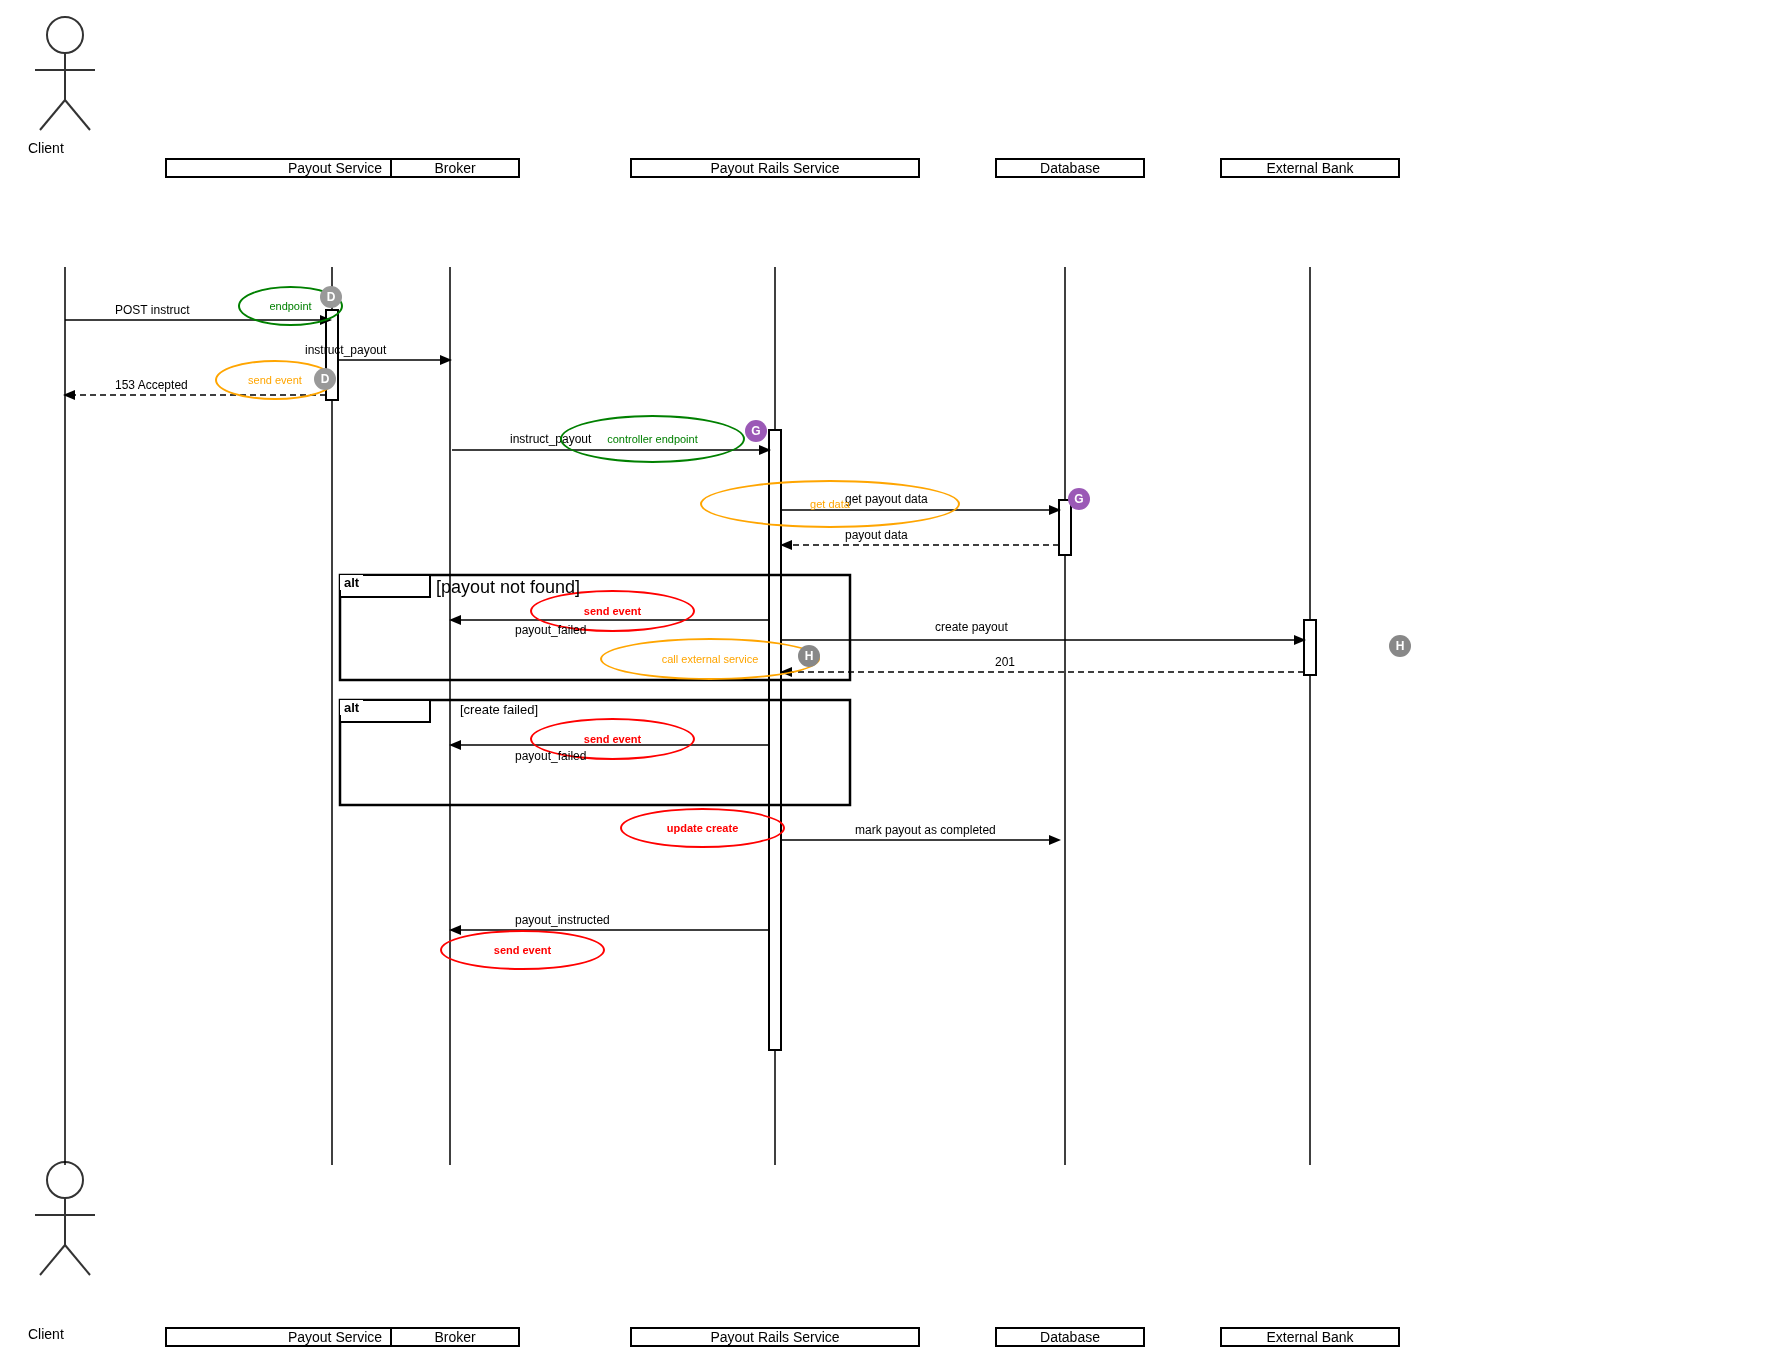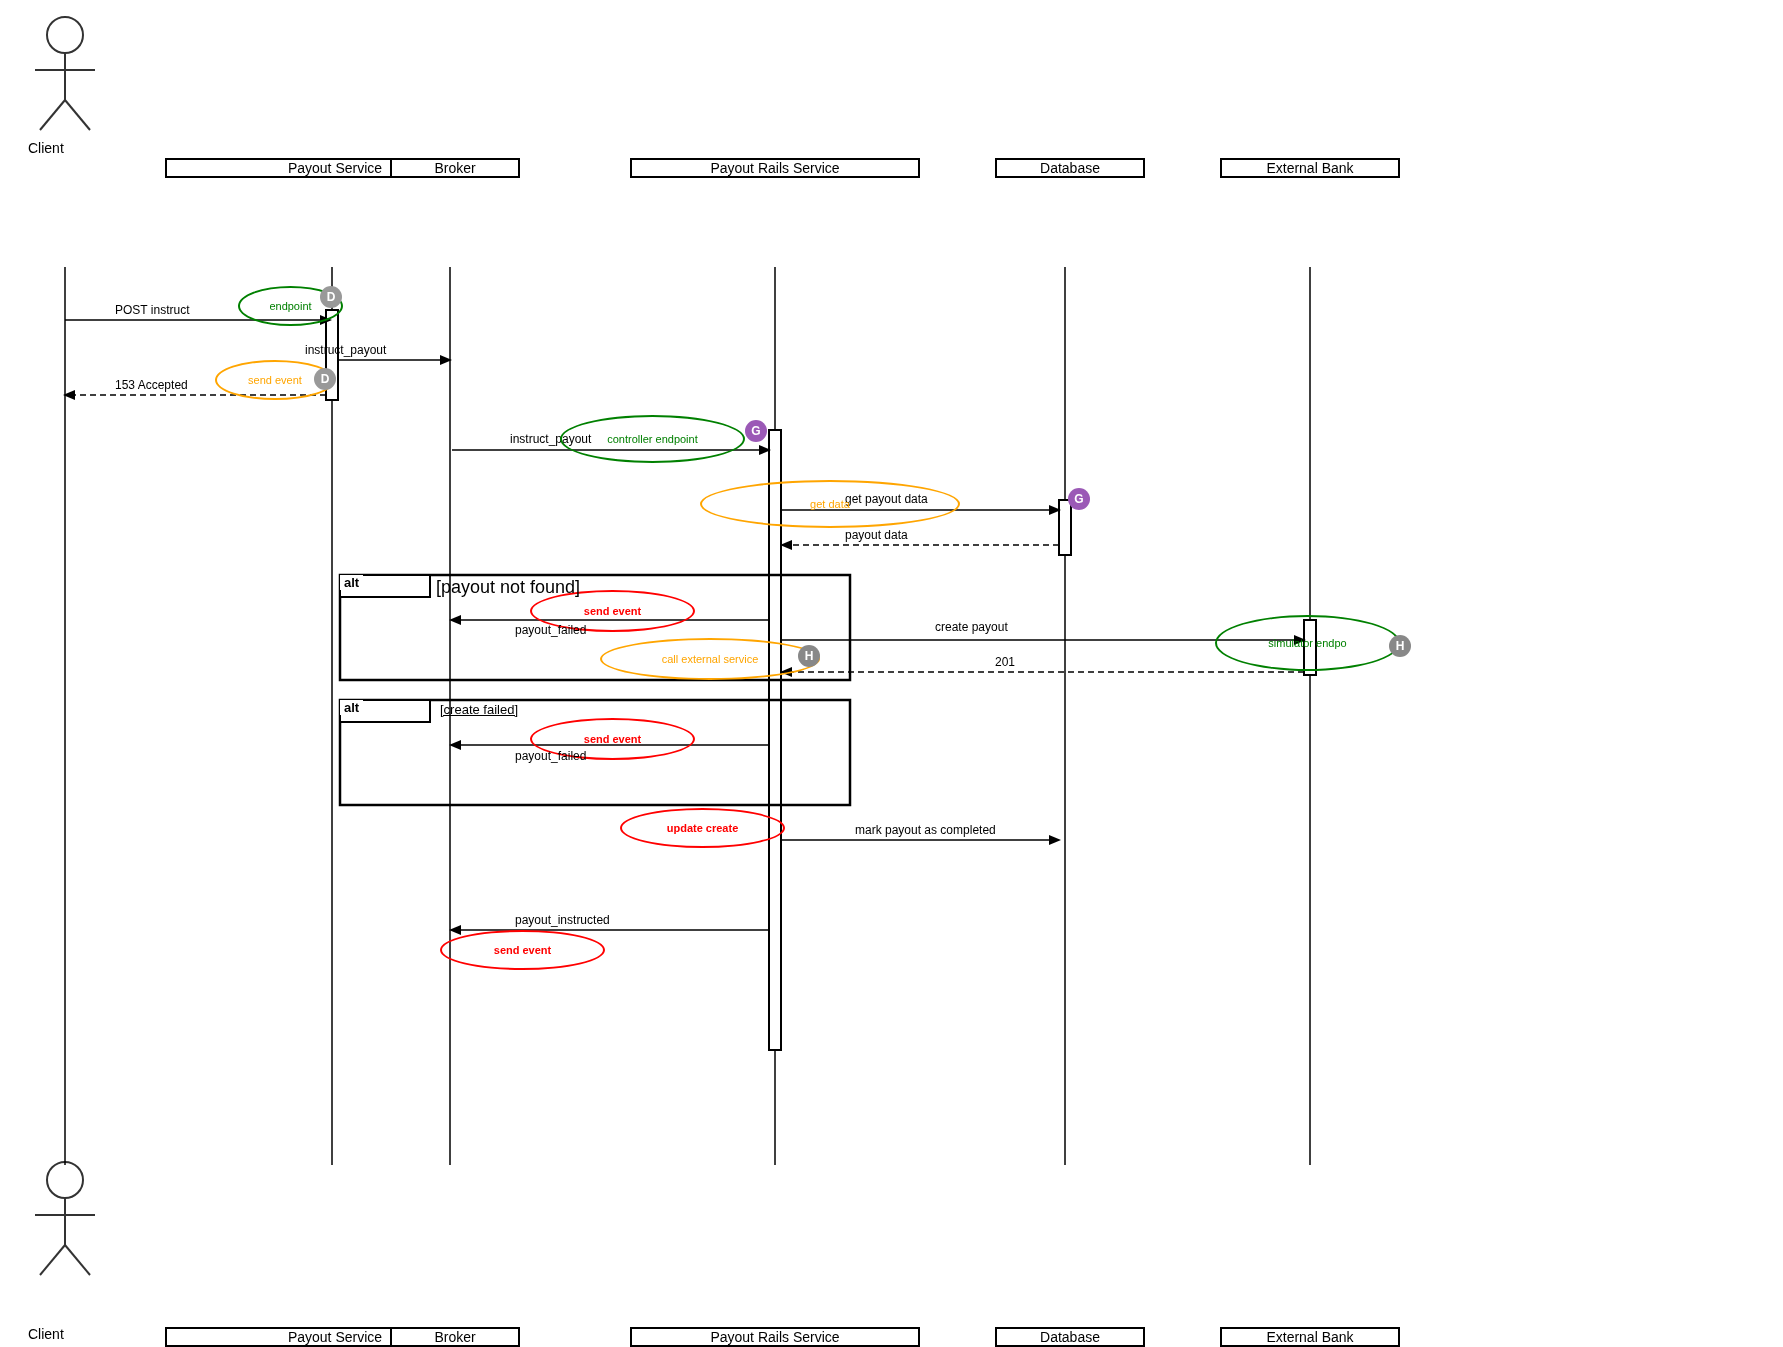--- a/index.html
+++ b/index.html
@@ -208,28 +208,27 @@
   <div class="ellipse-annotation" style="top:590px; left:530px; width:165px; height:42px; border-color:red; color:red; font-size:11px; font-weight:bold;">send event</div>
 
   <div class="text-label" style="top:623px; left:480px;">payout_failed</div>
 
   <div class="text-label" style="top:620px; left:900px;">create payout</div>
 
   <div class="ellipse-annotation" style="top:638px; left:600px; width:220px; height:42px; border-color:orange; color:orange; font-size:11px;">call external service</div>
 
   <div class="badge" style="top:645px; left:798px; background:#888;">H</div>
 
-  <div class="ellipse-annotation" style="top:615px; left:1215px; width:185px; height:56px; border-color:green; color:green; font-size:11px;">simulator endpo</div>
 
   <div class="badge" style="top:635px; left:1389px; background:#888;">H</div>
 
   <div class="text-label" style="top:655px; left:960px;">201</div>
 
   <div style="position:absolute; top:700px; left:340px; font-weight:bold; font-size:13px; background:white; padding:0 4px; z-index:2;">alt</div>
-  <div style="position:absolute; top:702px; left:440px; font-size:13px; z-index:2;text-decoration:underline;">[create failed]</div>
+  <div style="position:absolute; top:702px; left:460px; font-size:13px; z-index:2;">[create failed]</div>
 
   <div class="ellipse-annotation" style="top:718px; left:530px; width:165px; height:42px; border-color:red; color:red; font-size:11px; font-weight:bold;">send event</div>
 
   <div class="text-label" style="top:749px; left:480px;">payout_failed</div>
 
   <div class="ellipse-annotation" style="top:808px; left:620px; width:165px; height:40px; border-color:red; color:red; font-size:11px; font-weight:bold;">update create</div>
 
   <div class="text-label" style="top:823px; left:820px;">mark payout as completed</div>
 
   <div class="text-label" style="top:913px; left:480px;">payout_instructed</div>

